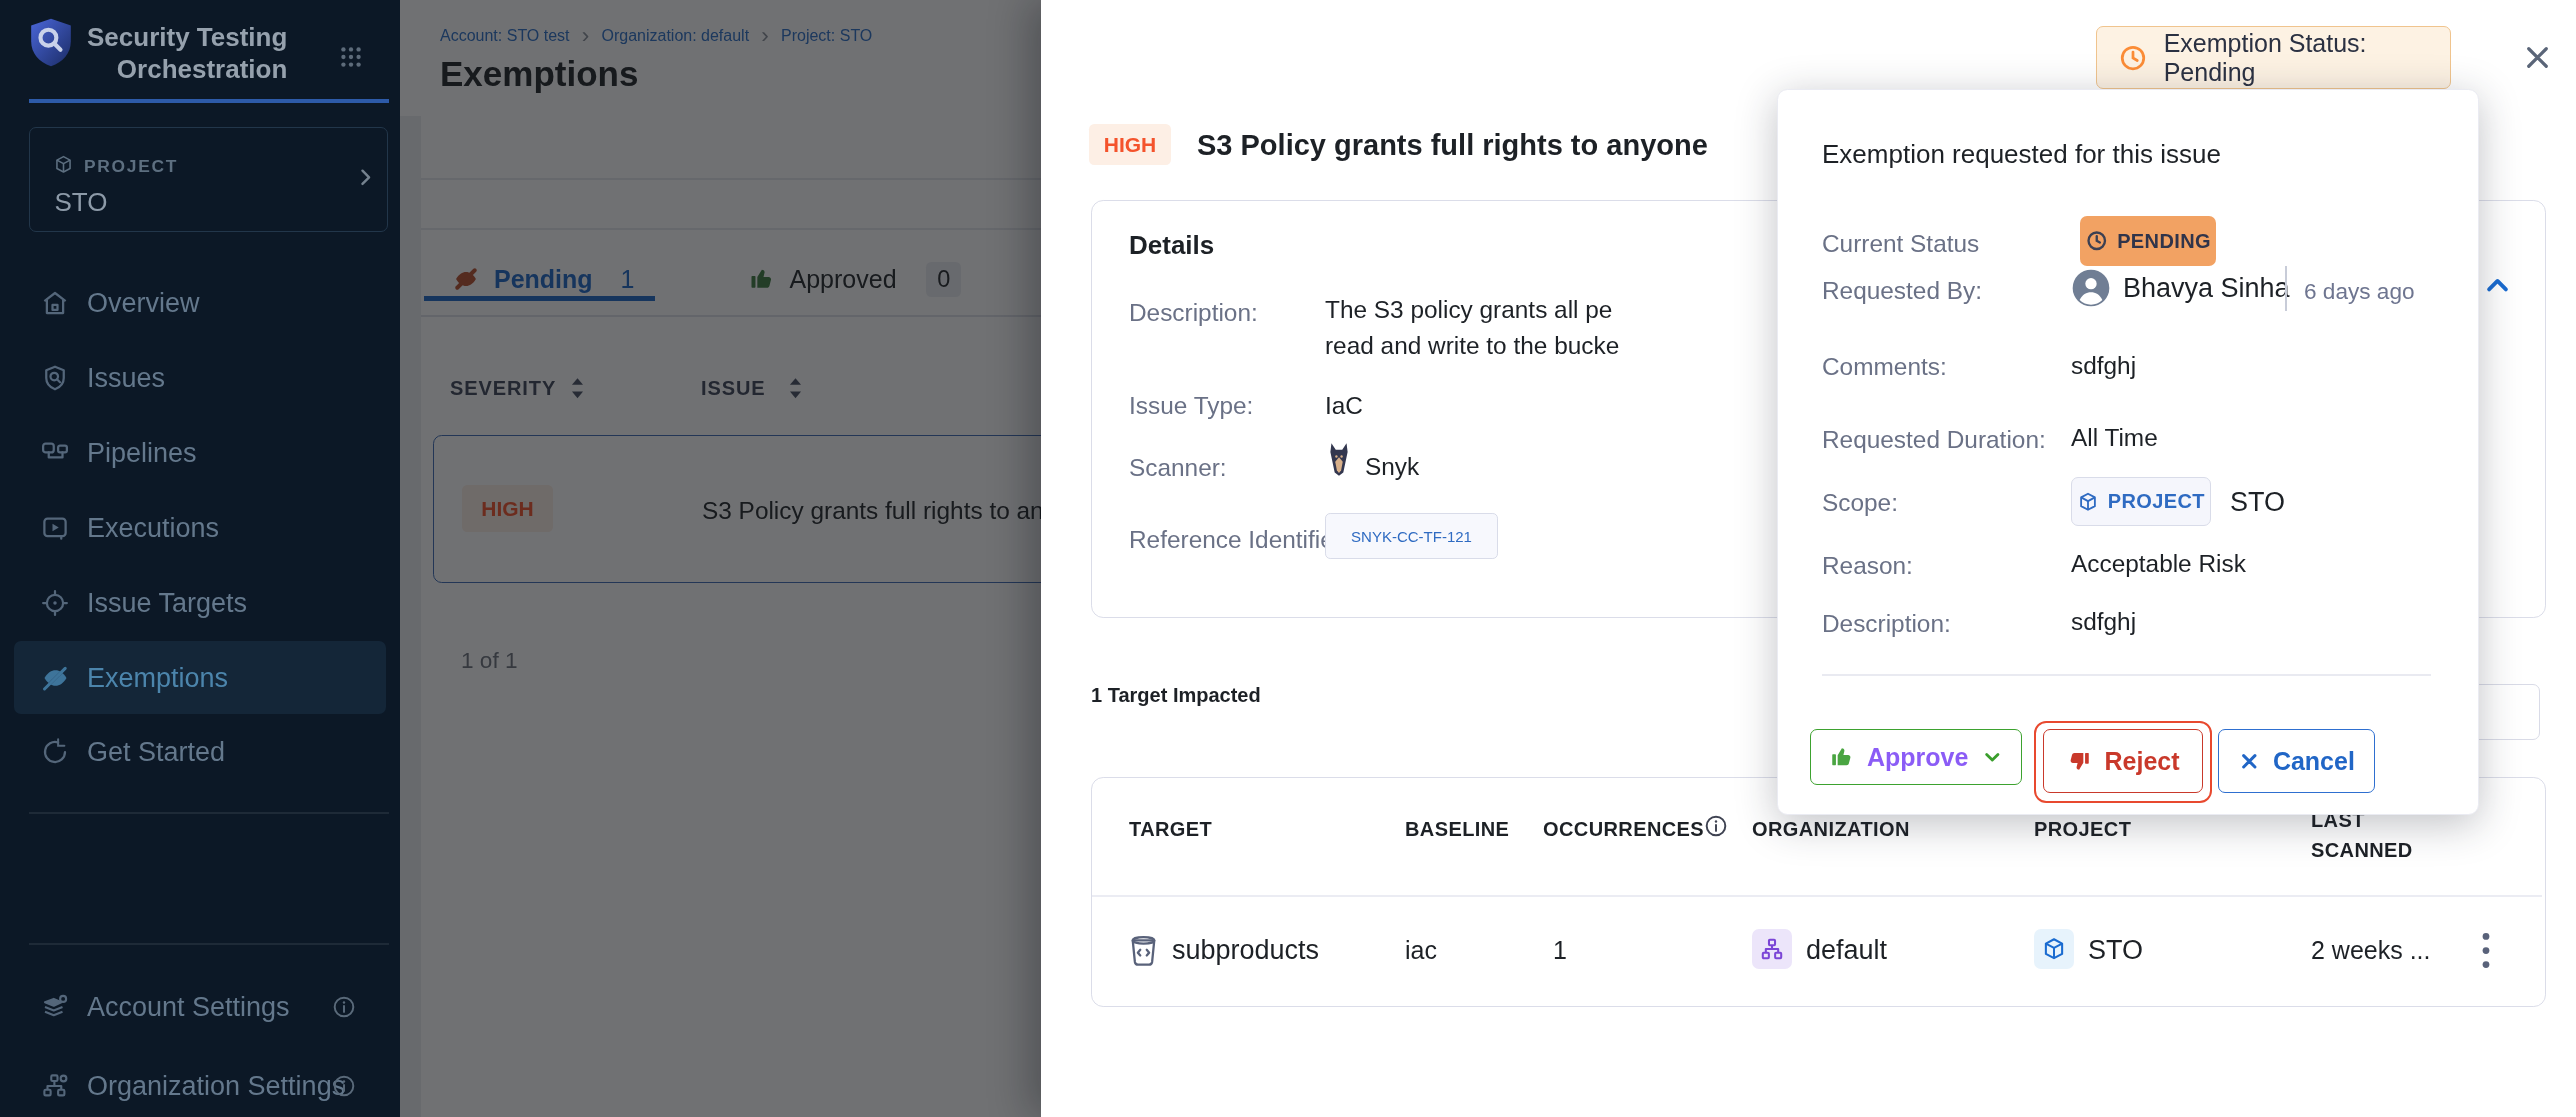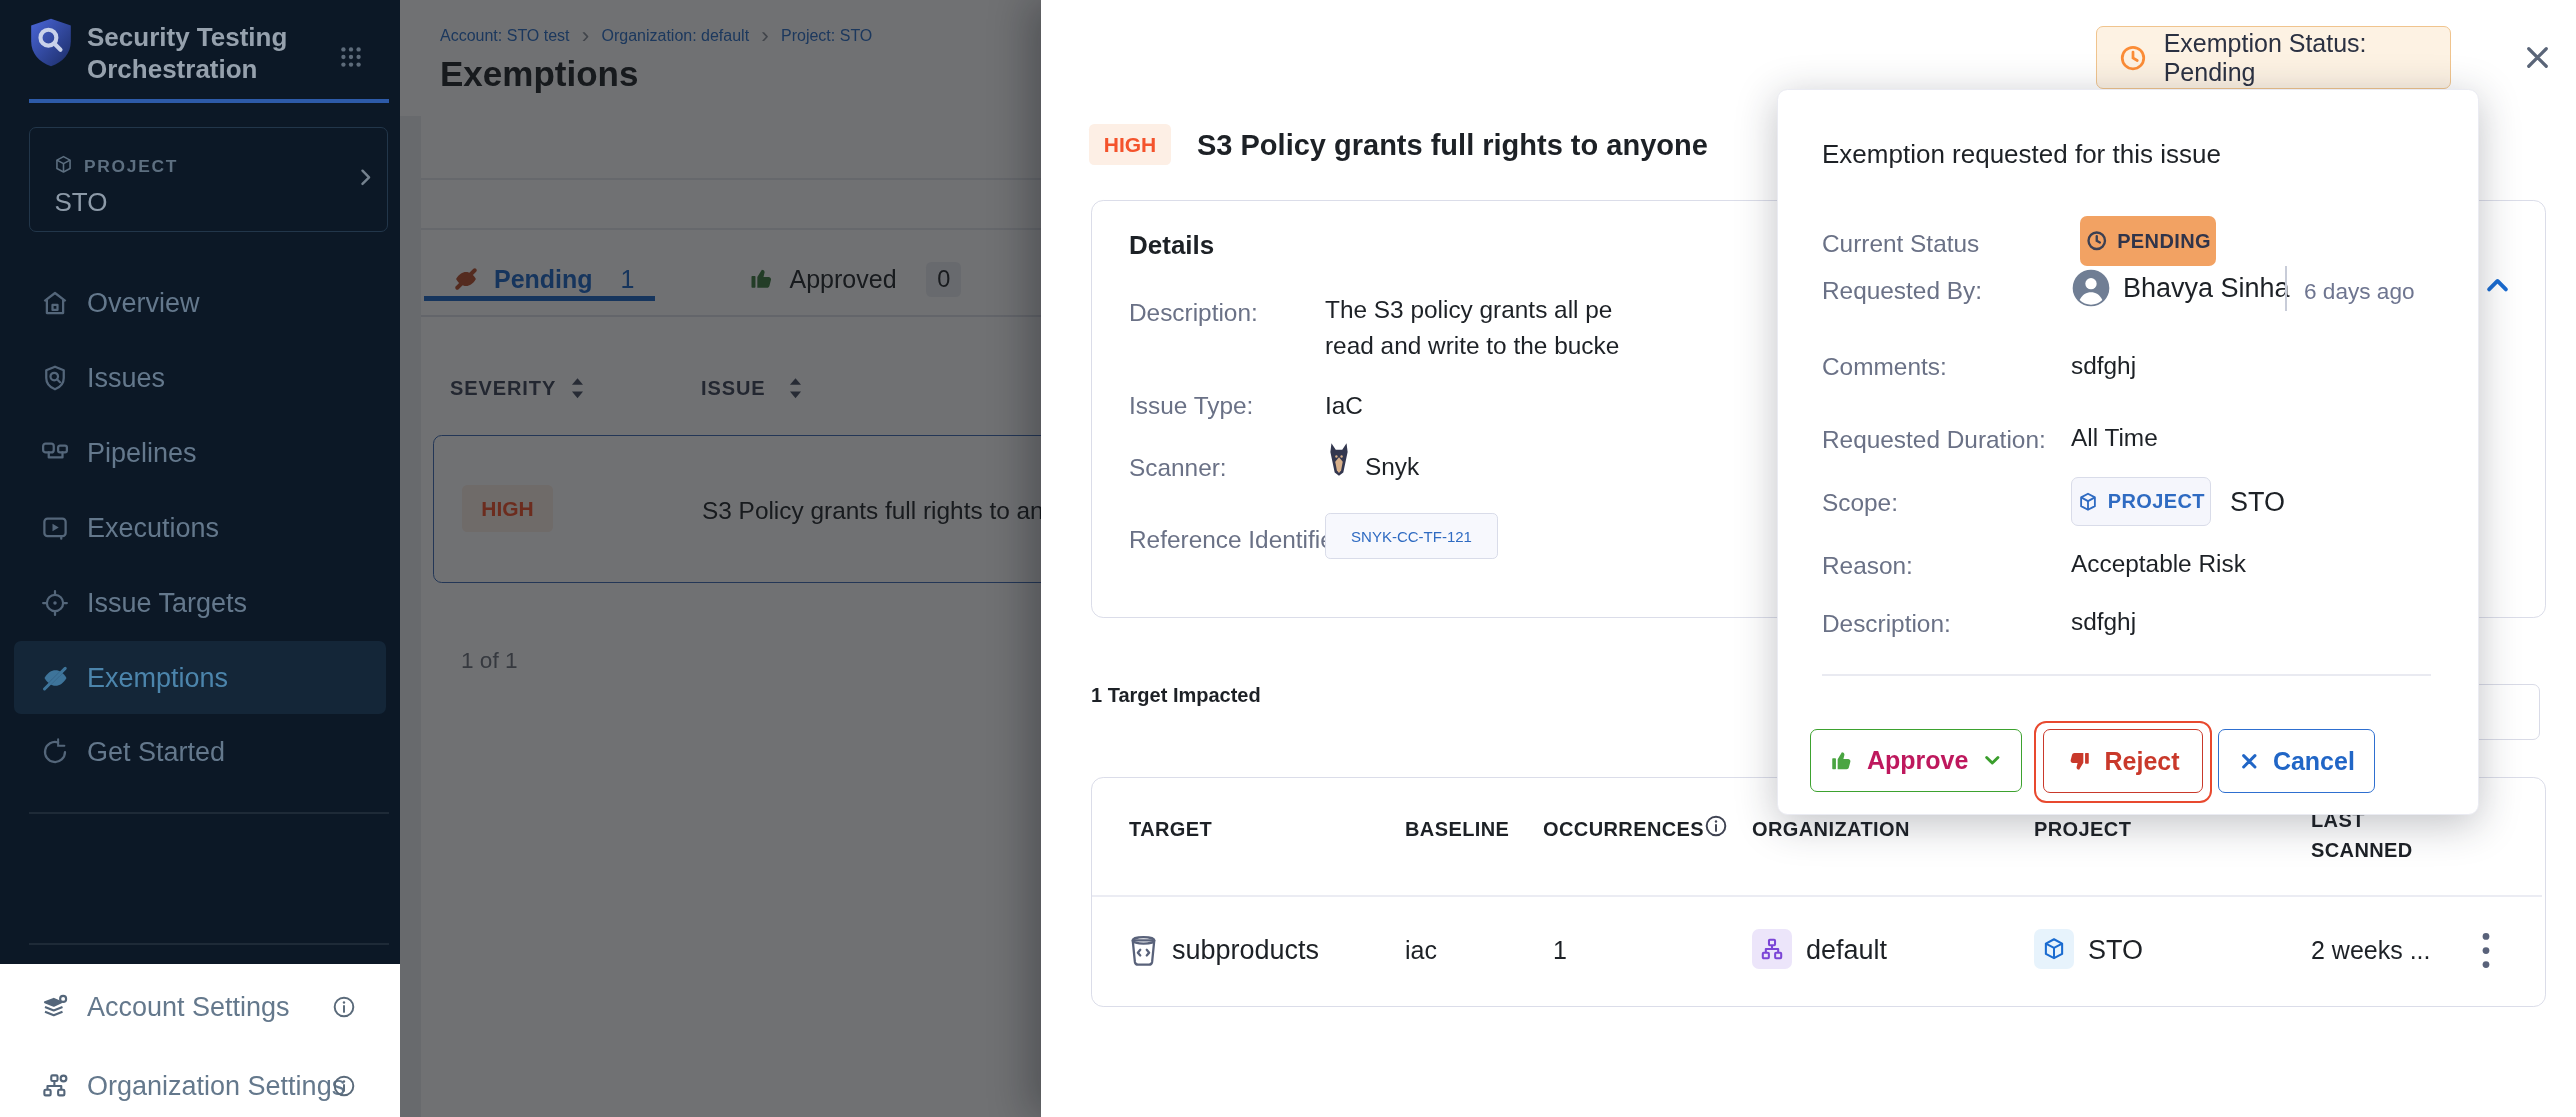--- a/index.html
+++ b/index.html
@@ -3,21 +3,21 @@
 <meta charset="utf-8">
 <style>
   html,body{margin:0;padding:0;background:#e8e8e8;}
   #screen{position:relative;width:2576px;height:1117px;overflow:hidden;background:#fff;
           font-family:"Liberation Sans", sans-serif;color:#24282c;}
   .abs{position:absolute;}
   .flex{display:flex;align-items:center;}
   svg{display:block;}
 
   
-  #sidebar{left:0;top:0;width:400px;height:964px;background:#0c1826;z-index:3;}
+  #sidebar{left:0;top:0;width:400px;height:1117px;background:#0c1826;z-index:3;text-align:right;}
   .sb-title{font-size:26px;line-height:32px;font-weight:bold;color:#96a1ad;}
   .proj-box{left:29px;top:127px;width:357px;height:103px;border:1.7px solid #22364a;border-radius:7px;}
   .proj-label{font-size:17.4px;font-weight:bold;letter-spacing:1.7px;color:#5d6f80;}
   .proj-name{font-size:26px;color:#8d9aa8;}
   .nav-item{left:0;width:400px;height:75px;}
   .nav-icon{position:absolute;left:40px;top:50%;transform:translateY(-50%);color:#54667a;}
   .nav-label{position:absolute;left:87px;top:50%;transform:translateY(-50%);
              font-size:27px;color:#64788c;white-space:nowrap;}
   .nav-active-bg{left:14px;top:641px;width:372px;height:73px;background:#142638;border-radius:7px;}
   .nav-item.active .nav-label{color:#4c85ac;}
@@ -465,21 +465,21 @@
     <div class="abs" style="left:2230px;top:487px;font-size:27px;color:#1d2126;">STO</div>
 
     <div class="abs lbl" style="left:1822px;top:552px;">Reason:</div>
     <div class="abs val" style="left:2071px;top:550px;">Acceptable Risk</div>
 
     <div class="abs lbl" style="left:1822px;top:610px;">Description:</div>
     <div class="abs val" style="left:2071px;top:608px;">sdfghj</div>
 
     <div class="abs" style="left:1822px;top:674px;width:609px;height:1.7px;background:#e9eaf1;"></div>
 
-    <div class="abs btn" style="left:1810px;top:729px;width:212px;height:63px;border:1.7px solid #3da22f;color:#be185d;pointer-events:auto;">
+    <div class="abs btn" style="left:1810px;top:729px;width:212px;height:56px;border:1.7px solid #3da22f;color:#8b5cf6;pointer-events:auto;">
       <span>
         <svg width="26" height="26" viewBox="0 0 24 24" fill="#4aa542">
             <rect x="3" y="9.5" width="3.4" height="10" rx="0.6"></rect>
             <path d="M8 19.5 h8.2 c1.1 0 2-.7 2.2-1.8 l1.3-5 c.3-1.3-.7-2.5-2-2.5 h-4.4 l.9-3.7 c.2-1-.4-2-1.4-2.3 l-.9-.2 -3.9 6.3 z"></path>
           </svg>
       </span>
       <span>Approve</span>
       <span>
         <svg width="22.6" height="22.6" viewBox="0 0 24 24" fill="none" stroke="#3a9e2c" stroke-width="3" stroke-linecap="round" stroke-linejoin="round">
             <path d="M6 9 L12 15 L18 9"></path>

